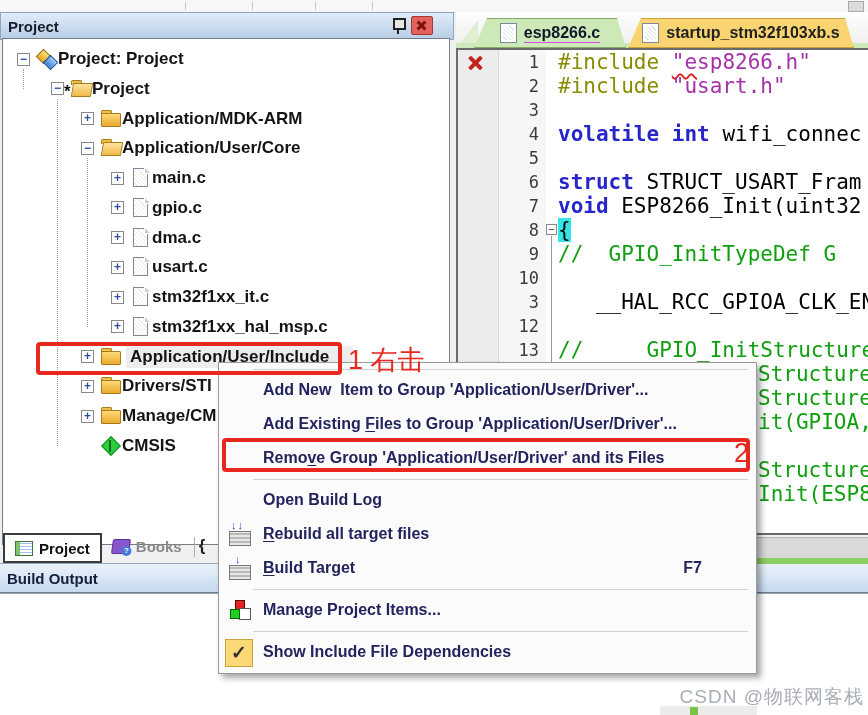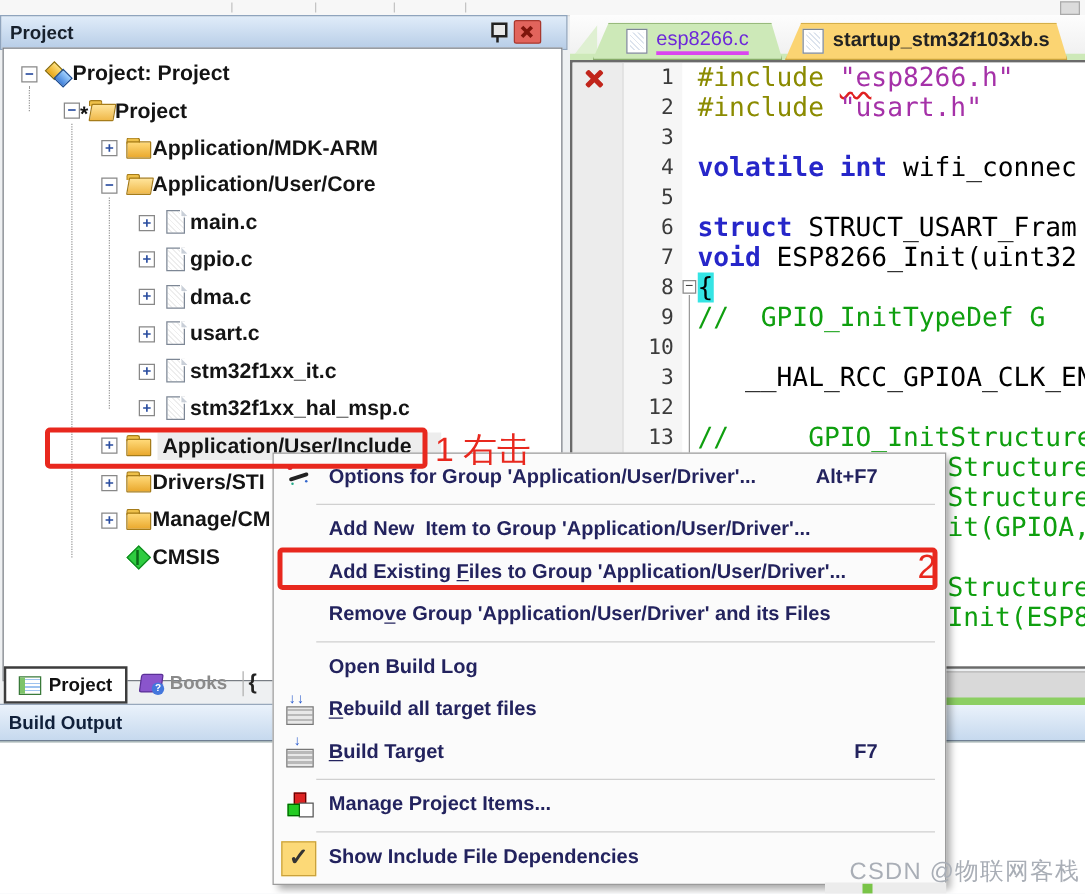--- a/index.html
+++ b/index.html
@@ -64,21 +64,21 @@
   
   .editor{position:absolute;left:456px;top:12px;width:412px;height:552px;}
   .tabstrip{position:absolute;left:0;top:0;width:412px;height:36px;background:linear-gradient(#fdfdfd,#efefef);}
   .tabstrip .band{position:absolute;left:0;bottom:0;width:100%;height:5px;background:#cde9b8;}
   .tabstrip .wedge{position:absolute;left:0;top:8px;width:22px;height:28px;background:#dff0d2;clip-path:polygon(100% 0,100% 100%,0 100%);}
   .etab{position:absolute;top:6px;height:30px;display:flex;align-items:center;justify-content:center;gap:7px;
       clip-path:polygon(13px 0,calc(100% - 9px) 0,100% 100%,0 100%);font-size:16px;}
   .etab .doc{position:relative;width:15px;height:18px;background:#fff;border:1px solid #7d8795;}
   .etab .doc::before{content:"";position:absolute;inset:2px;background:repeating-linear-gradient(45deg,#fff 0 2px,#dde4ee 2px 3px);}
   .etab.active{background:#cde9b8;box-shadow:inset 0 0 0 1px #86ab68;}
-  .etab.active .elabel{font-weight:normal;border-bottom:3px solid #d946ef;padding-bottom:0px;color:#6d28d9;}
+  .etab.active .elabel{font-weight:bold;border-bottom:1px solid #d946ef;padding-bottom:0px;color:#0f172a;}
   .etab.inactive{background:#fbd472;box-shadow:inset 0 0 0 1px #c9a23c;}
   .etab.inactive .elabel{color:#222;font-weight:600;}
   .editor-frame{position:absolute;left:0;top:36px;width:412px;height:487px;box-sizing:border-box;
       border:2px solid #6a6a6a;border-right:none;background:#fff;display:flex;overflow:hidden;}
   .col-margin{width:40px;background:#ececec;position:relative;flex:0 0 40px;border-right:1px solid #d8d8d8;}
   .col-nums{width:47px;flex:0 0 47px;background:#f6f6f6;position:relative;}
   .num-line{height:24px;line-height:24px;text-align:right;padding-right:7px;font-family:"DejaVu Sans Mono",monospace;font-size:17px;color:#3c3c3c;}
   .col-fold{width:12px;flex:0 0 12px;position:relative;background:#fff;}
   .fold-box{position:absolute;left:0px;width:11px;height:11px;box-sizing:border-box;border:1px solid #888;background:#fff;
       font-size:11px;line-height:8px;text-align:center;color:#333;}
@@ -303,25 +303,20 @@
           <span class="frag" style="top: 360px;">it(GPIOA,</span>
           <span class="frag" style="top: 408px;">Structure</span>
           <span class="frag" style="top: 432px;">Init(ESP8</span>
         </div>
     </div>
     <div class="hscroll"></div>
     <div class="green-strip"></div>
   </div>
 
   <div class="context-menu" id="menu">
-      <div class="menu-item">
-        <span class="micon options-wand-icon"></span>
-        <span class="menu-label">Options for Group 'Application/User/Driver'...</span>
-        <span class="menu-accel">Alt+F7</span>
-      </div>
       <div class="menu-sep"></div>
       <div class="menu-item">
         <span class="menu-label">Add New  Item to Group 'Application/User/Driver'...</span>
       </div>
       <div class="menu-item">
         <span class="menu-label">Add Existing <u>F</u>iles to Group 'Application/User/Driver'...</span>
       </div>
       <div class="menu-item">
         <span class="menu-label">Remo<u>v</u>e Group 'Application/User/Driver' and its Files</span>
       </div>

